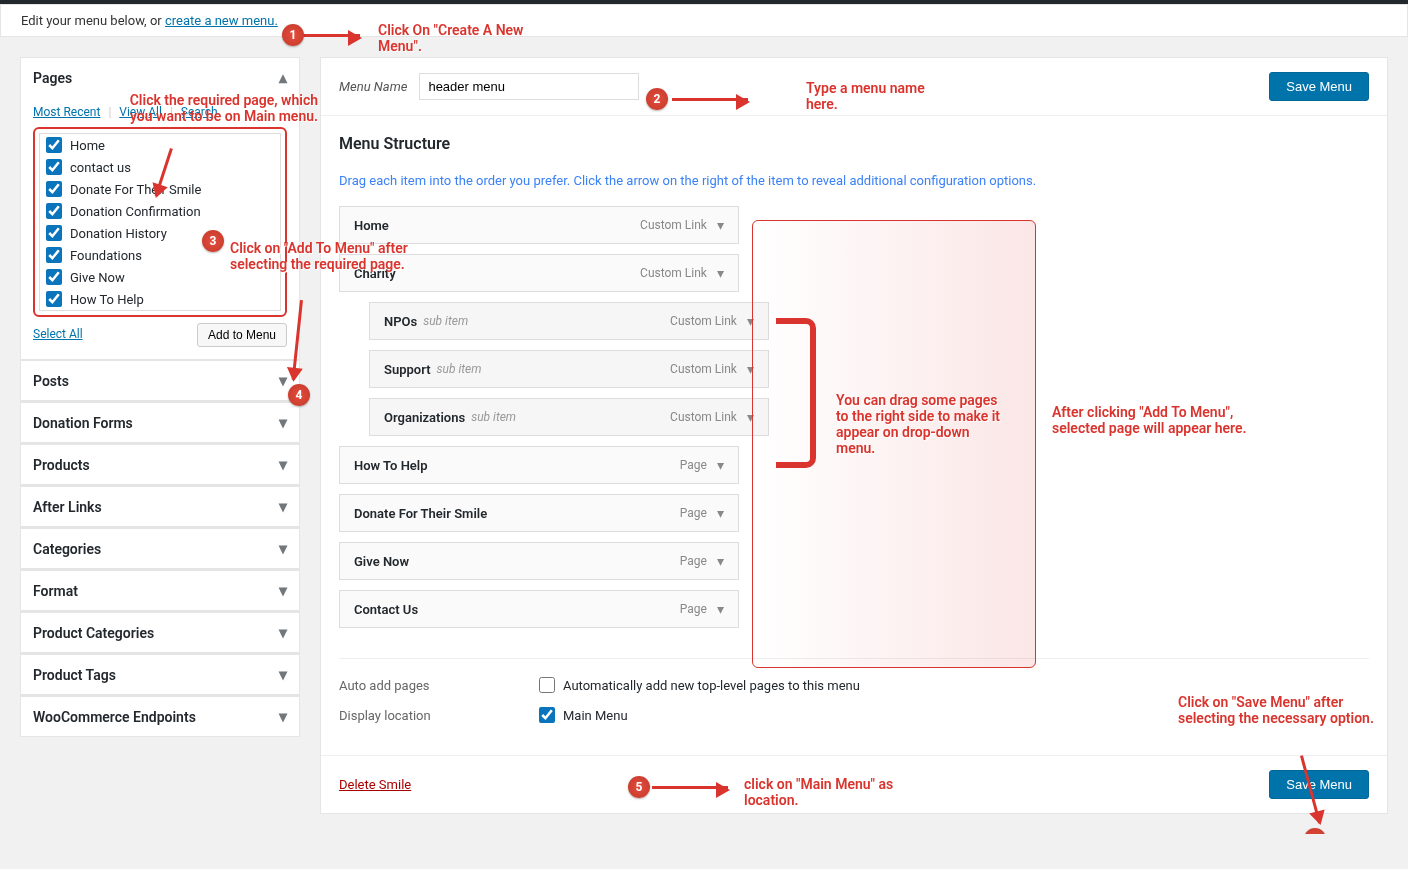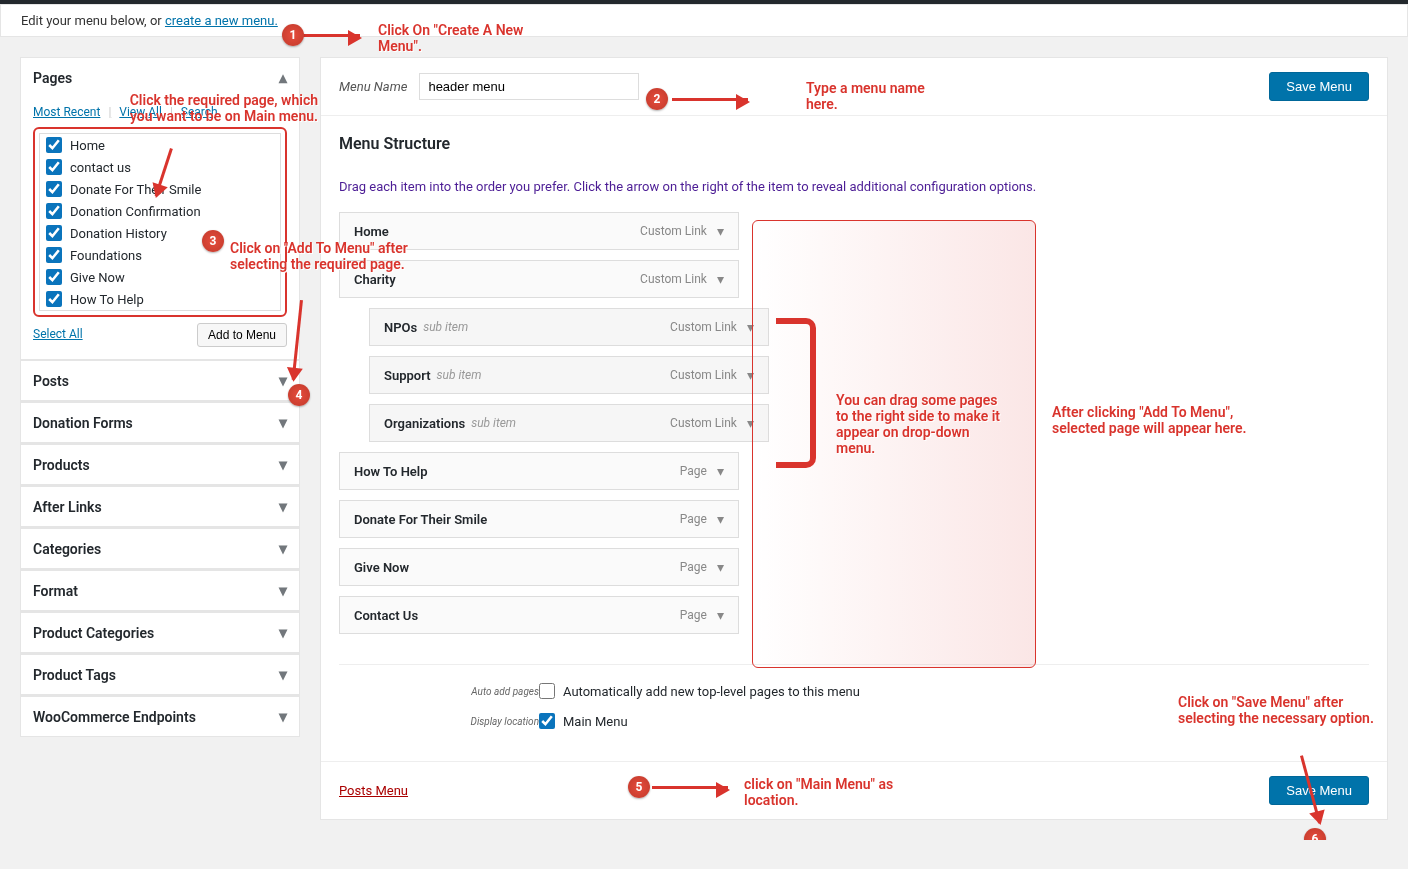--- a/index.html
+++ b/index.html
@@ -32,34 +32,34 @@
 .select-all { color: #0073aa; text-decoration: underline; font-size: 12px; margin-top: 10px; display: inline-block; }
 .add-to-menu-btn { float: right; margin-top: 6px; padding: 4px 10px; background: #f7f7f7; border: 1px solid #ccc; border-radius: 3px; cursor: pointer; font-size: 12px; }
 .clearfix::after { content: ""; display: table; clear: both; }
 
 .menu-header { padding: 14px 18px; display: flex; align-items: center; gap: 12px; border-bottom: 1px solid #eee; }
 .menu-header label { font-style: italic; color: #555; font-size: 13px; }
 .menu-header input[type=text] { padding: 5px 8px; border: 1px solid #ddd; width: 220px; font-size: 13px; }
 .save-menu-btn { margin-left: auto; background: #0073aa; border: 1px solid #006799; color: #fff; padding: 6px 16px; border-radius: 3px; cursor: pointer; font-size: 13px; }
 
 .menu-body { padding: 18px; }
-.menu-body h3 { font-size: 16px; font-weight: 600; margin-bottom: 26px; }
-.menu-body .desc { color: #4c1d95; font-size: 13px; margin-bottom: 18px; }
+.menu-body h3 { font-size: 16px; font-weight: 600; margin-bottom: 20px; }
+.menu-body .desc { color: #3b82f6; font-size: 13px; margin-bottom: 18px; }
 
 .menu-item-row { border: 1px solid #ddd; background: #fafafa; padding: 10px 14px; display: flex; align-items: center; margin-bottom: 10px; width: 400px; cursor: move; }
 .menu-item-row.sub { margin-left: 30px; background: #f6f6f6; }
 .menu-item-row .title { font-weight: 600; font-size: 13px; }
 .menu-item-row .subtag { font-style: italic; color: #999; margin-left: 6px; font-size: 12px; }
 .menu-item-row .type { margin-left: auto; color: #888; font-size: 12px; }
 .menu-item-row .caret { margin-left: 10px; color: #888; font-size: 14px; }
 
 .menu-settings { margin-top: 30px; border-top: 1px solid #eee; padding-top: 18px; }
 .menu-settings h3 { font-size: 16px; font-weight: 600; margin-bottom: 16px; }
 .ms-row { display: flex; align-items: center; margin-bottom: 14px; }
-.ms-row .ms-label { width: 200px; font-style: italic; color: #666; font-size: 10px; text-align: right; }
+.ms-row .ms-label { width: 200px; color: #666; font-size: 13px; }
 .ms-row input[type=checkbox] { width: 16px; height: 16px; margin-right: 8px; accent-color: #0a74bc; }
 
 .footer-row { border-top: 1px solid #eee; padding: 14px 18px; display: flex; align-items: center; }
 .delete-menu { color: #a00; text-decoration: underline; font-size: 13px; }
 
 
 .anno { position: absolute; color: #d9342d; font-weight: 600; font-size: 14px; text-shadow: 1px 1px 0 #fff; pointer-events: none; z-index: 50; }
 .badge { position: absolute; width: 22px; height: 22px; border-radius: 50%; background: radial-gradient(#e64c3c,#c0392b); color: #fff; font-weight: 700; font-size: 12px; display: flex; align-items: center; justify-content: center; z-index: 51; box-shadow: 0 1px 2px rgba(0,0,0,0.3); }
 .arrow-right { position: absolute; height: 0; border-top: 3px solid #d9342d; z-index: 49; }
 .arrow-right::after { content: ""; position: absolute; right: -2px; top: -7px; border-left: 14px solid #d9342d; border-top: 8px solid transparent; border-bottom: 8px solid transparent; }
@@ -263,21 +263,21 @@
           <span>Automatically add new top-level pages to this menu</span>
         </div>
         <div class="ms-row">
           <div class="ms-label">Display location</div>
           <input type="checkbox" checked="" style="">
           <span>Main Menu</span>
         </div>
       </div>
     </div>
     <div class="footer-row">
-      <a href="#" class="delete-menu">Posts Menu</a>
+      <a href="#" class="delete-menu">Delete Smile</a>
       <button class="save-menu-btn" style="margin-left:auto">Save Menu</button>
     </div>
   </div>
 </div>
 
 <div class="badge" style="left:282px; top:24px;">1</div>
 <div class="arrow-right" style="left:300px; top:34px; width:60px;"></div>
 <div class="anno" style="left:378px; top:22px; width:180px;">Click On "Create A New Menu".</div>
 
 <div class="badge" style="left:646px; top:88px;">2</div>

